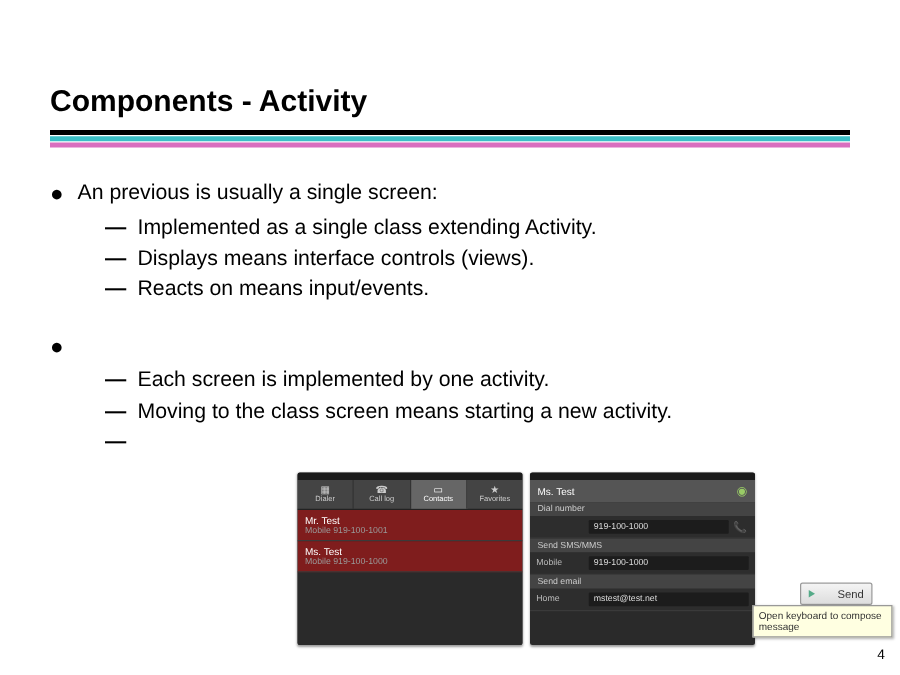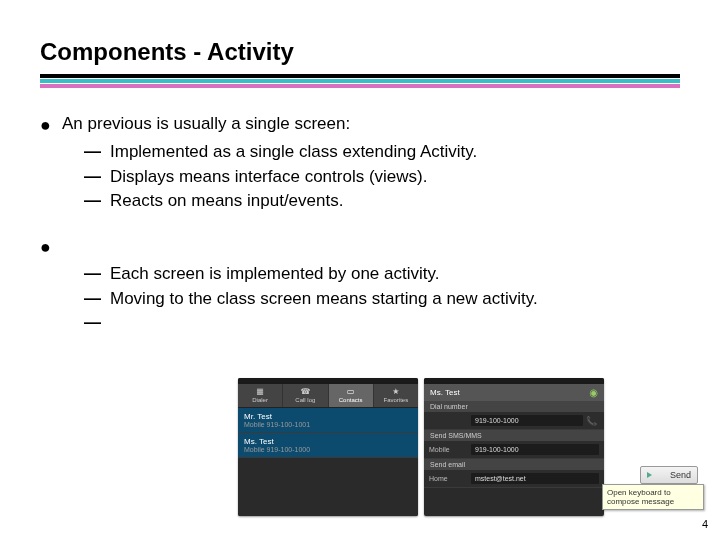--- a/index.html
+++ b/index.html
@@ -6,20 +6,21 @@
   body {
     width: 720px; height: 540px;
     font-family: Arial, Helvetica, sans-serif;
     background: #fff; color: #000;
     position: relative; overflow: hidden;
   }
   .slide { padding: 38px 40px 0 40px; }
   .title {
     font-size: 24px; font-weight: bold;
     padding-bottom: 6px;
+    margin-top: 30px;
   }
   .rule { margin-top: 2px; }
   .rule .bar1 { height: 4px; background: #000; }
   .rule .bar2 { height: 4px; background: #3bbfc6; margin-top: 1px; }
   .rule .bar3 { height: 4px; background: #d96fbf; margin-top: 1px; }
   .content { margin-top: 24px; font-size: 17px; line-height: 1.45; }
   .bullet { display: flex; margin-bottom: 2px; }
   .bullet .dot { width: 22px; flex: 0 0 22px; font-size: 18px; }
   .sub { display: flex; padding-left: 44px; }
   .sub .dash { flex: 0 0 26px; font-weight: bold; letter-spacing: -3px; }
@@ -31,35 +32,35 @@
   .phone { width: 180px; background: #2a2a2a; color: #ddd; font-size: 8px;
            border-radius: 2px; overflow: hidden; font-family: Arial, sans-serif;
            box-shadow: 0 1px 2px rgba(0,0,0,.4); }
   .p-status { height: 6px; background: #1a1a1a; }
   .p-tabs { display: flex; background: #444; border-bottom: 1px solid #222; }
   .p-tab { flex: 1; text-align: center; padding: 4px 0; font-size: 6px; color: #ccc;
            border-right: 1px solid #333; }
   .p-tab:last-child { border-right: none; }
   .p-tab.active { background: #666; color: #fff; }
   .p-tab .ic { display:block; font-size: 8px; line-height: 1; margin-bottom: 1px; }
-  .p-row { padding: 4px 6px; border-bottom: 1px solid #3a3a3a; background: #0c4a6e; }
+  .p-row { padding: 4px 6px; border-bottom: 1px solid #3a3a3a; background: #7f1d1d; }
   .p-row .nm { color: #fff; font-size: 8px; }
   .p-row .sb { color: #9a9a9a; font-size: 7px; }
   .p-head { background: #555; padding: 3px 6px; display:flex; justify-content:space-between;
             align-items:center; color:#fff; font-size:8px; }
   .p-head .ic { font-size: 10px; color: #9c6; }
   .p-line { display:flex; align-items:center; justify-content:space-between;
             padding: 3px 5px; border-bottom: 1px solid #3a3a3a; background:#2d2d2d; }
   .p-line .lb { color:#bbb; font-size:7px; width: 42px; flex: 0 0 42px; }
   .p-line .vl { background:#1c1c1c; color:#ddd; font-size:7px; padding:2px 4px;
                flex: 1; border-radius:1px; overflow:hidden; white-space:nowrap; }
   .p-line .act { width:14px; text-align:center; font-size:9px; margin-left:2px; color:#7c5; }
   .p-sec { background:#444; color:#ccc; font-size:7px; padding:2px 6px; }
 
-  .tooltip { position:absolute; left: 602px; top: 484px; width: 102px;
+  .tooltip { position:absolute; left: 602px; top: 484px; width: 112px;
              background:#ffffe1; border:1px solid #999; font-size:8px;
              padding:3px 4px; color:#333; box-shadow: 1px 1px 2px rgba(0,0,0,.3); }
   .send { position:absolute; left:640px; top:466px; width:58px; height:18px;
           background:linear-gradient(#f4f4f4,#ddd); border:1px solid #999;
           font-size:9px; display:flex; align-items:center; justify-content:center;
           gap:18px; color:#333; border-radius:2px; }
   .send .tri { width:0; height:0; border-top:3px solid transparent;
                border-bottom:3px solid transparent; border-left:5px solid #5a8; }
 </style>
 </head>

